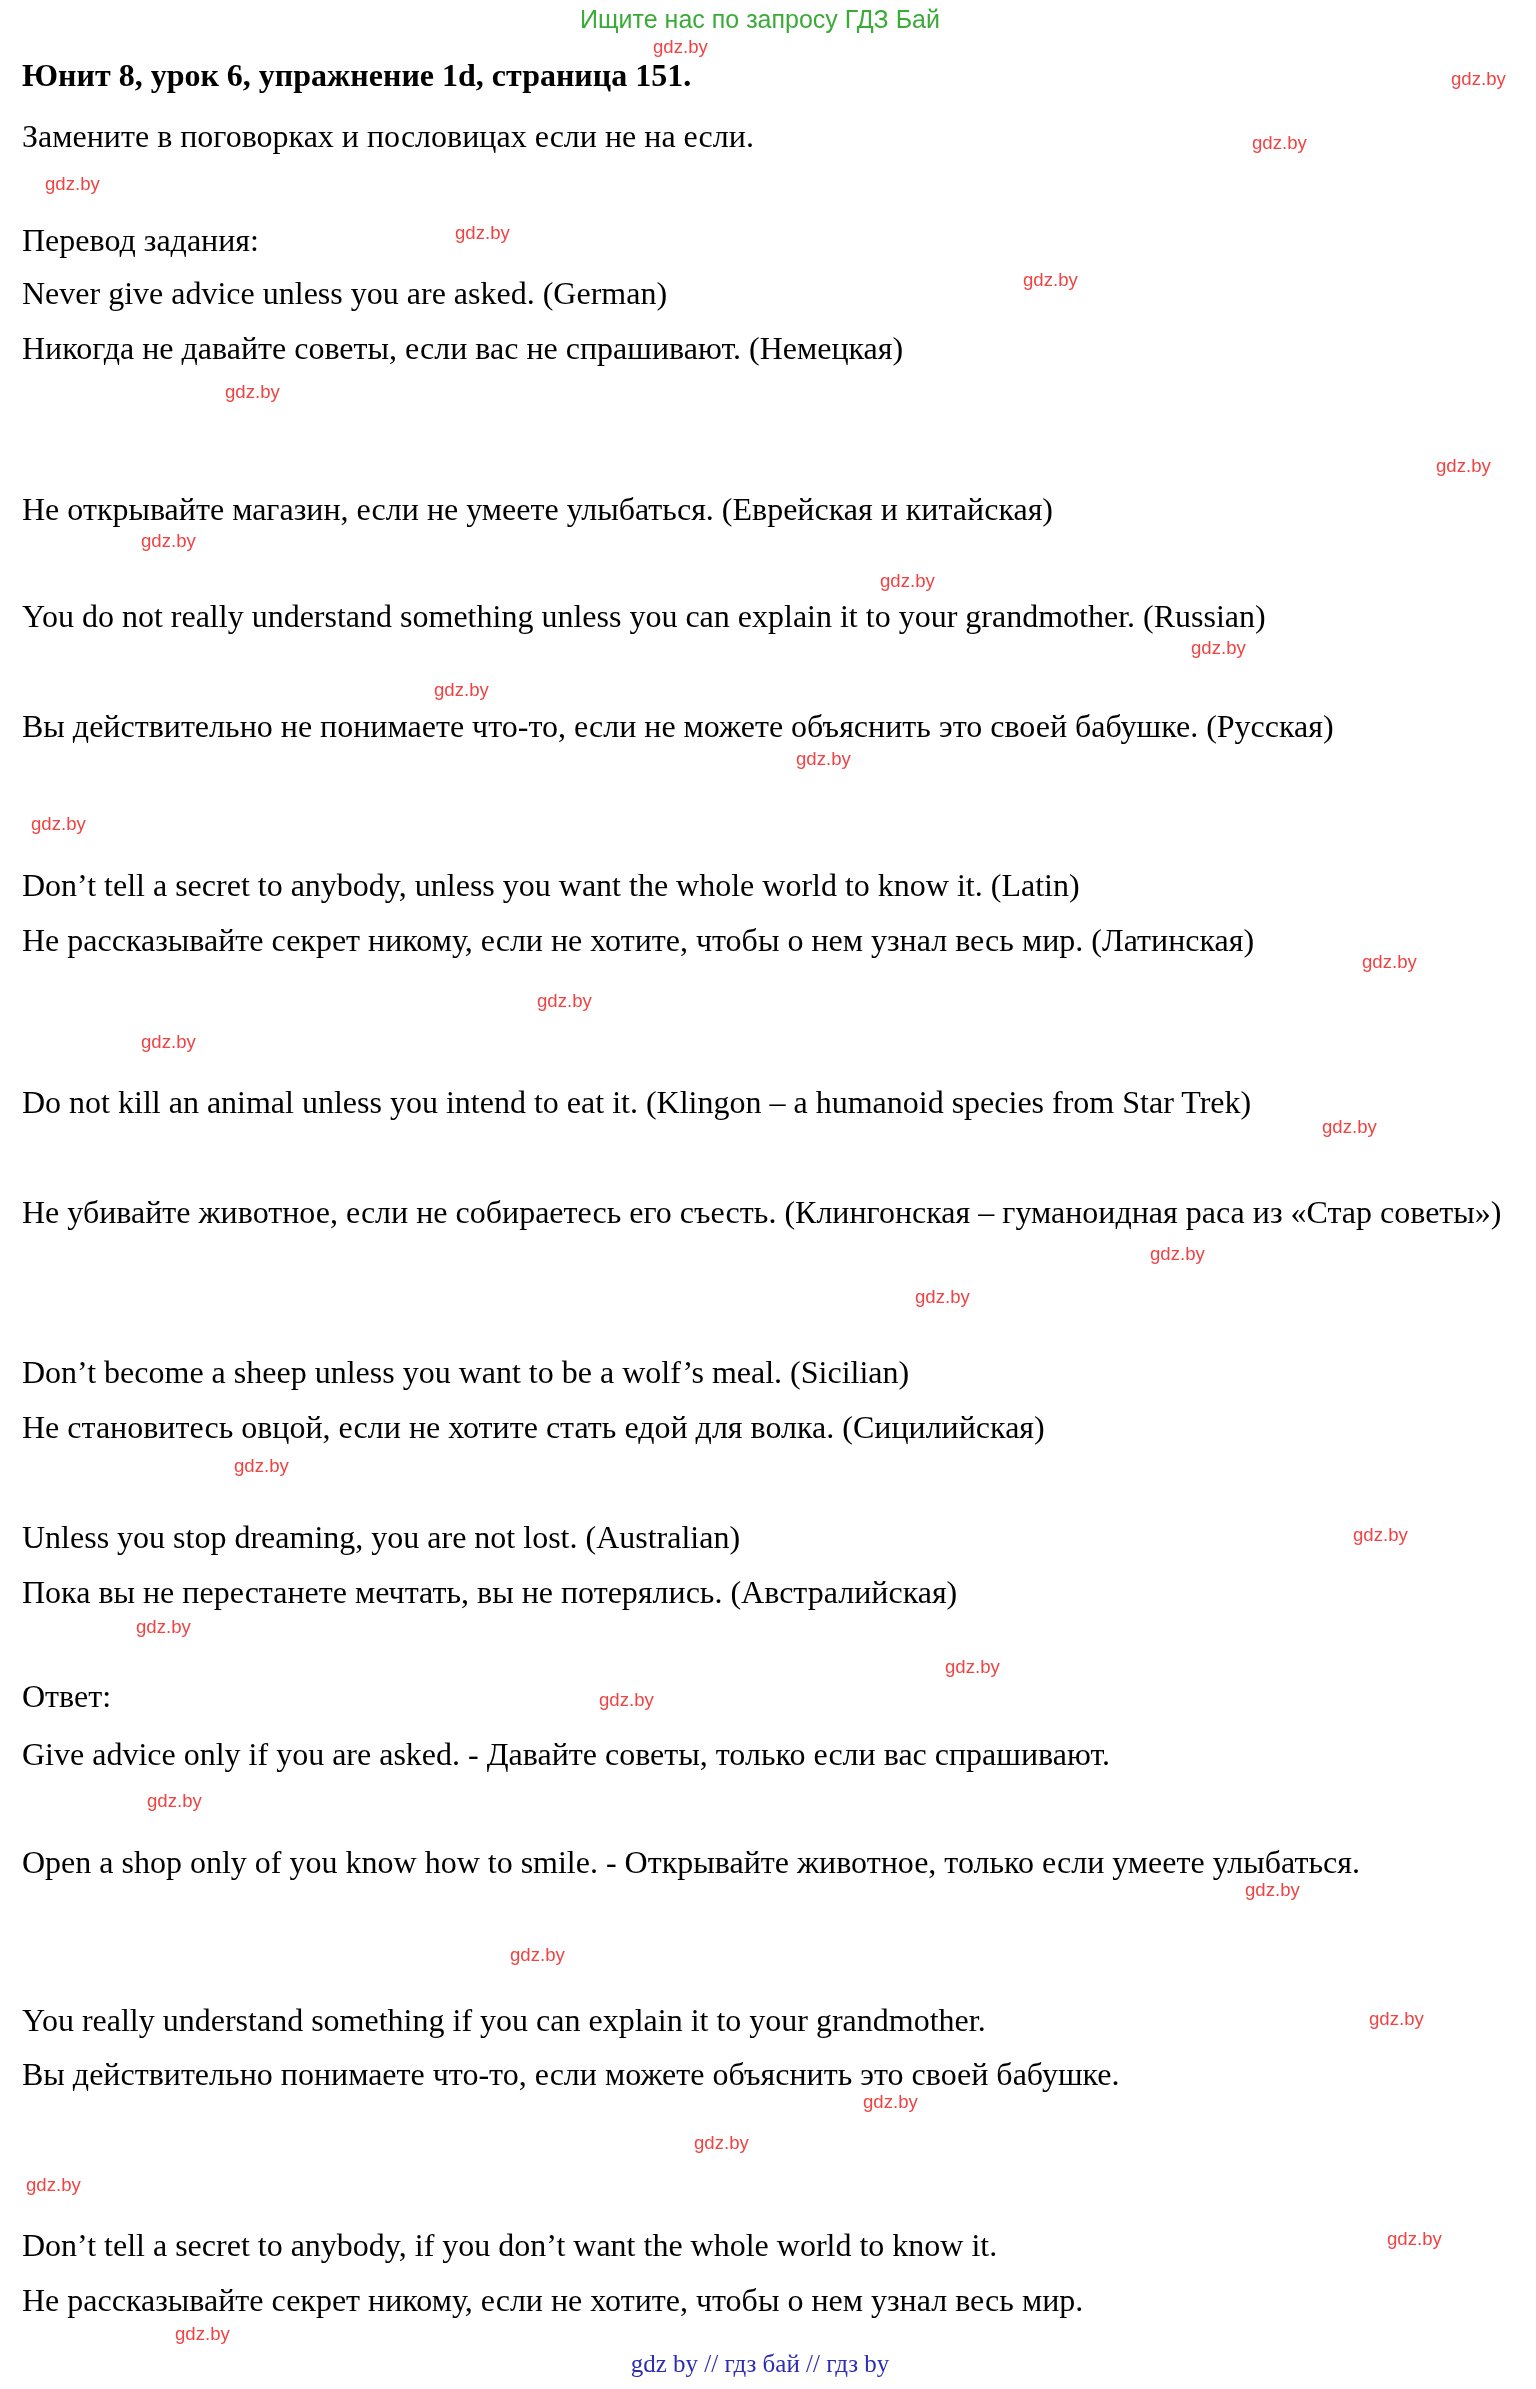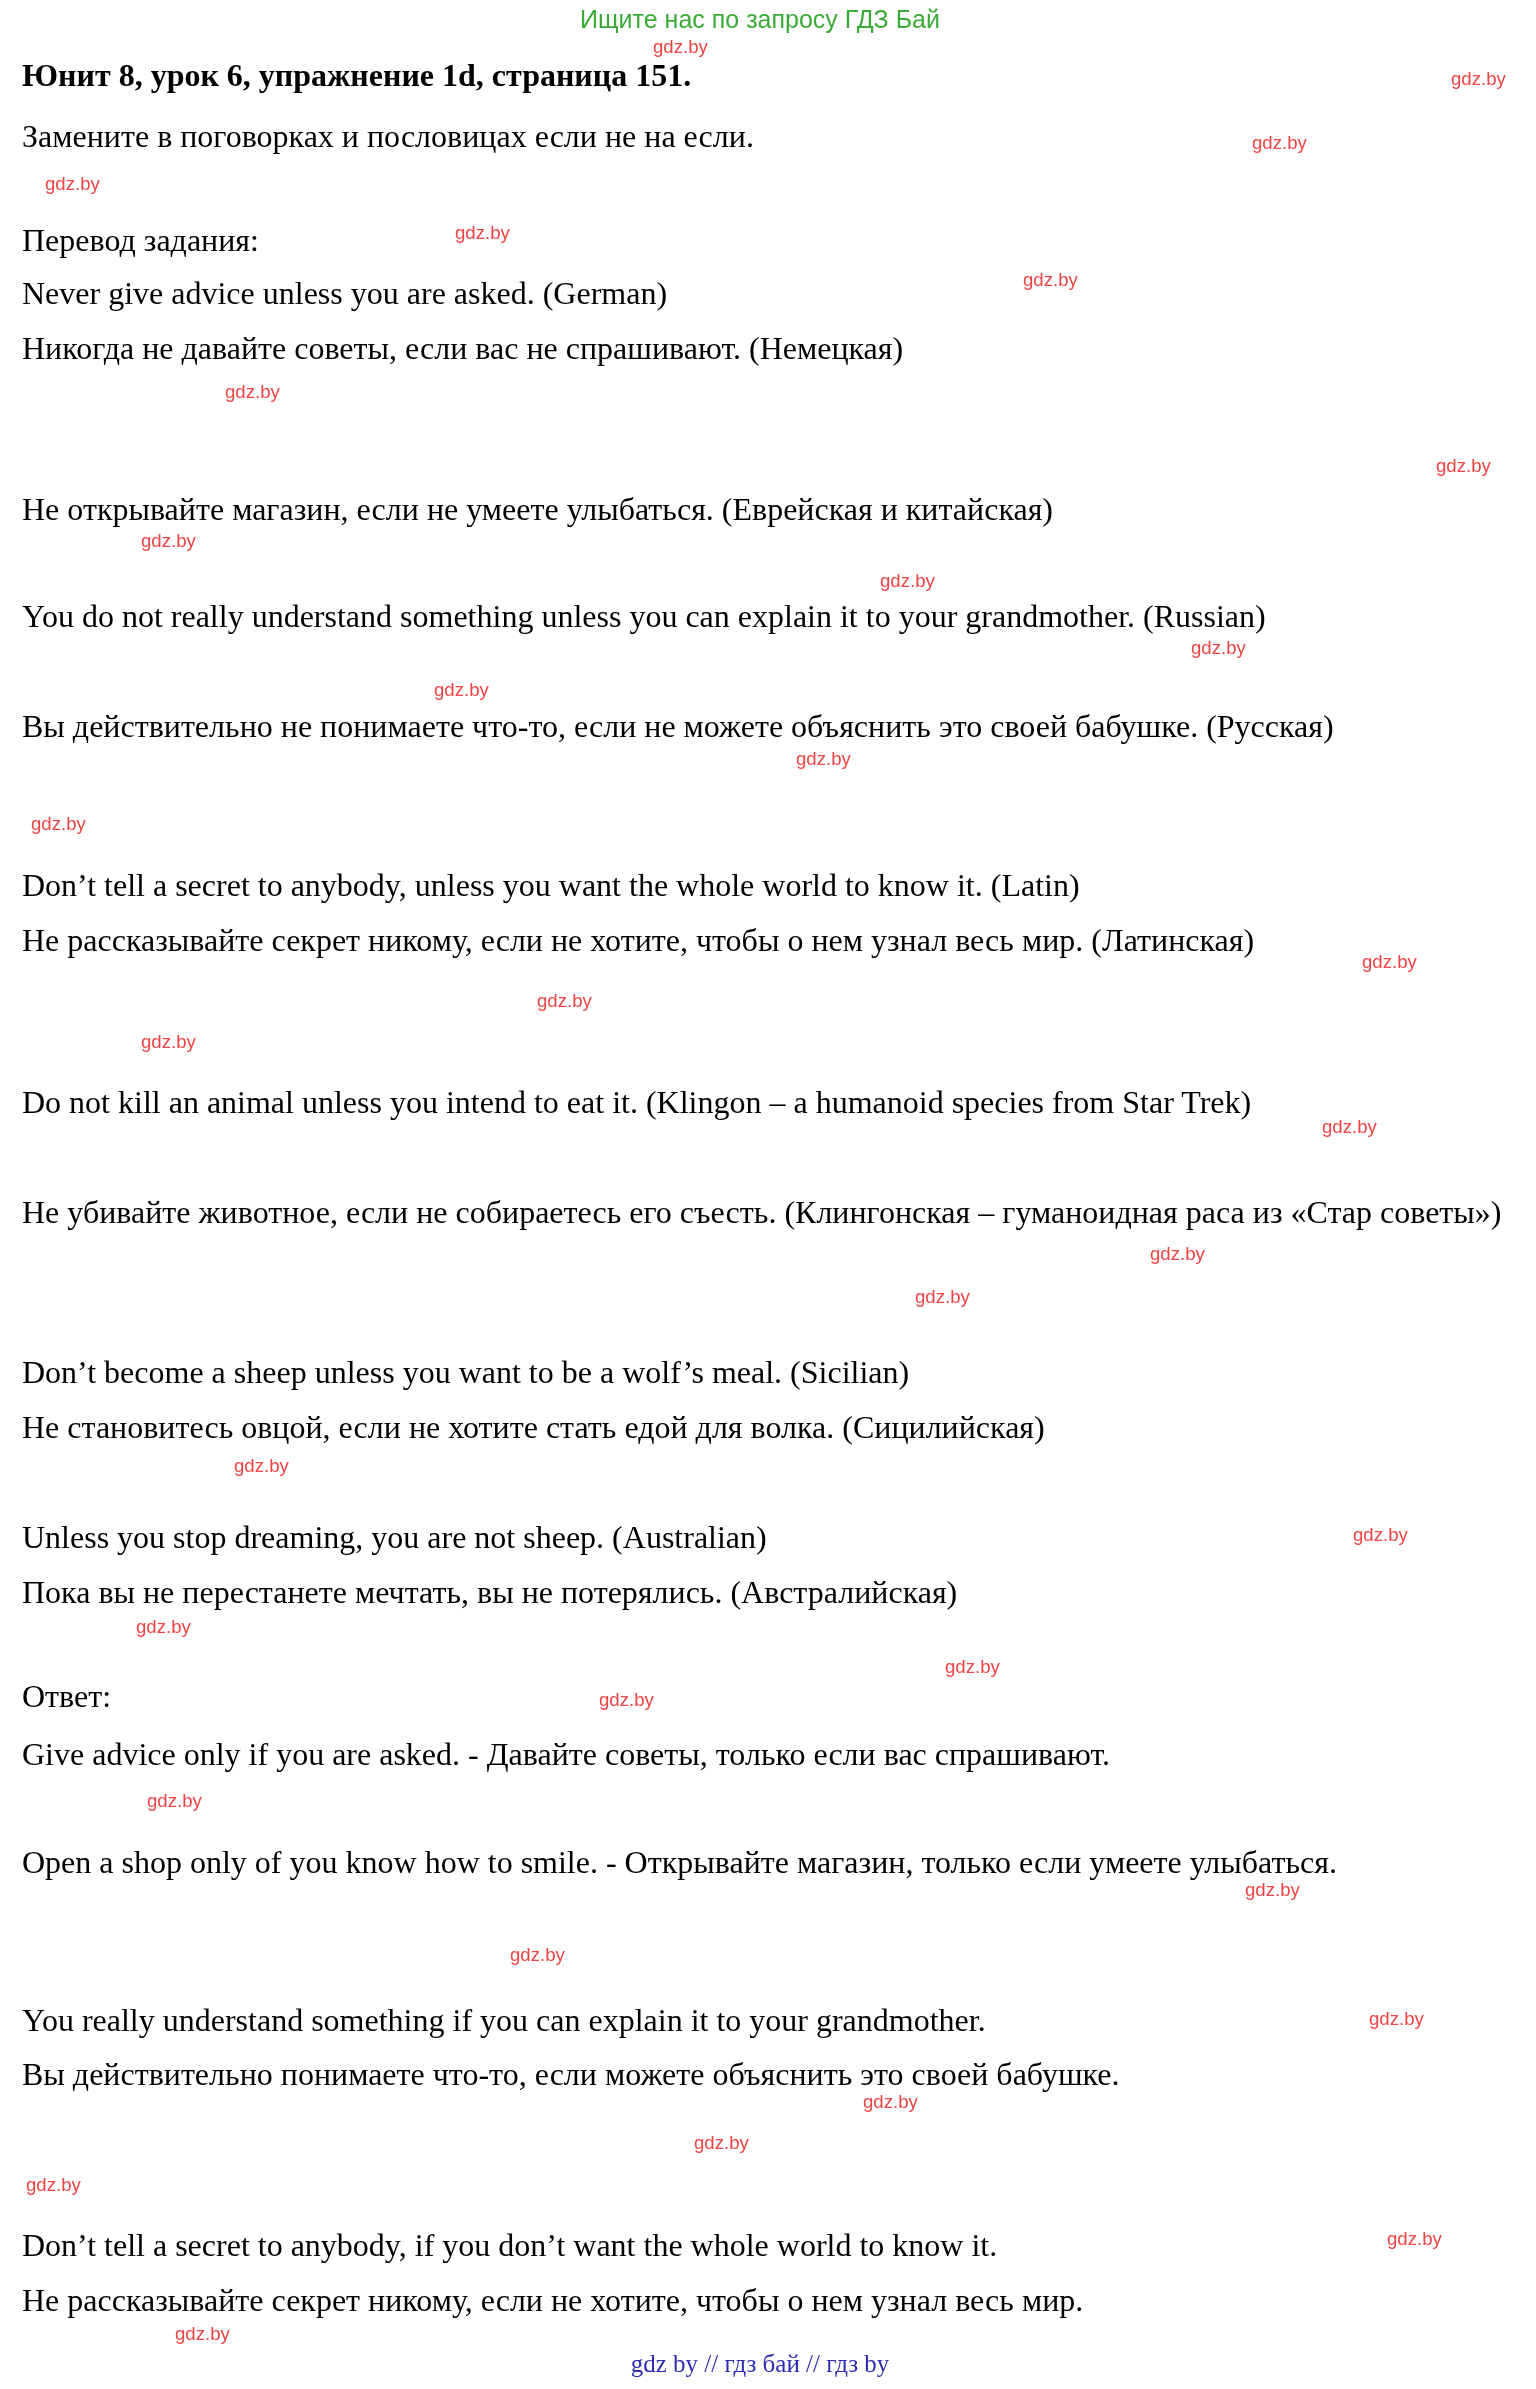--- a/index.html
+++ b/index.html
@@ -74,27 +74,27 @@
 
   <p class="line" style="top:858px">Don’t tell a secret to anybody, unless you want the whole world to know it. (Latin)</p>
   <p class="line" style="top:913px">Не рассказывайте секрет никому, если не хотите, чтобы о нем узнал весь мир. (Латинская)</p>
 
   <p class="line" style="top:1075px">Do not kill an animal unless you intend to eat it. (Klingon – a humanoid species from Star Trek)</p>
   <p class="line" style="top:1185px">Не убивайте животное, если не собираетесь его съесть. (Клингонская – гуманоидная раса из «Стар советы»)</p>
 
   <p class="line" style="top:1345px">Don’t become a sheep unless you want to be a wolf’s meal. (Sicilian)</p>
   <p class="line" style="top:1400px">Не становитесь овцой, если не хотите стать едой для волка. (Сицилийская)</p>
 
-  <p class="line" style="top:1510px">Unless you stop dreaming, you are not sheep. (Australian)</p>
+  <p class="line" style="top:1510px">Unless you stop dreaming, you are not lost. (Australian)</p>
   <p class="line" style="top:1565px">Пока вы не перестанете мечтать, вы не потерялись. (Австралийская)</p>
 
   <p class="line" style="top:1669px">Ответ:</p>
 
   <p class="line" style="top:1727px">Give advice only if you are asked. - Давайте советы, только если вас спрашивают.</p>
-  <p class="line" style="top:1835px">Open a shop only of you know how to smile. - Открывайте магазин, только если умеете улыбаться.</p>
+  <p class="line" style="top:1835px">Open a shop only of you know how to smile. - Открывайте животное, только если умеете улыбаться.</p>
 
   <p class="line" style="top:1993px">You really understand something if you can explain it to your grandmother.</p>
   <p class="line" style="top:2047px">Вы действительно понимаете что-то, если можете объяснить это своей бабушке.</p>
 
   <p class="line" style="top:2218px">Don’t tell a secret to anybody, if you don’t want the whole world to know it.</p>
   <p class="line" style="top:2273px">Не рассказывайте секрет никому, если не хотите, чтобы о нем узнал весь мир.</p>
 
   <div id="watermarks">
       <span class="wm" style="left: 653px; top: 36px;">gdz.by</span>
       <span class="wm" style="left: 1451px; top: 68px;">gdz.by</span>

